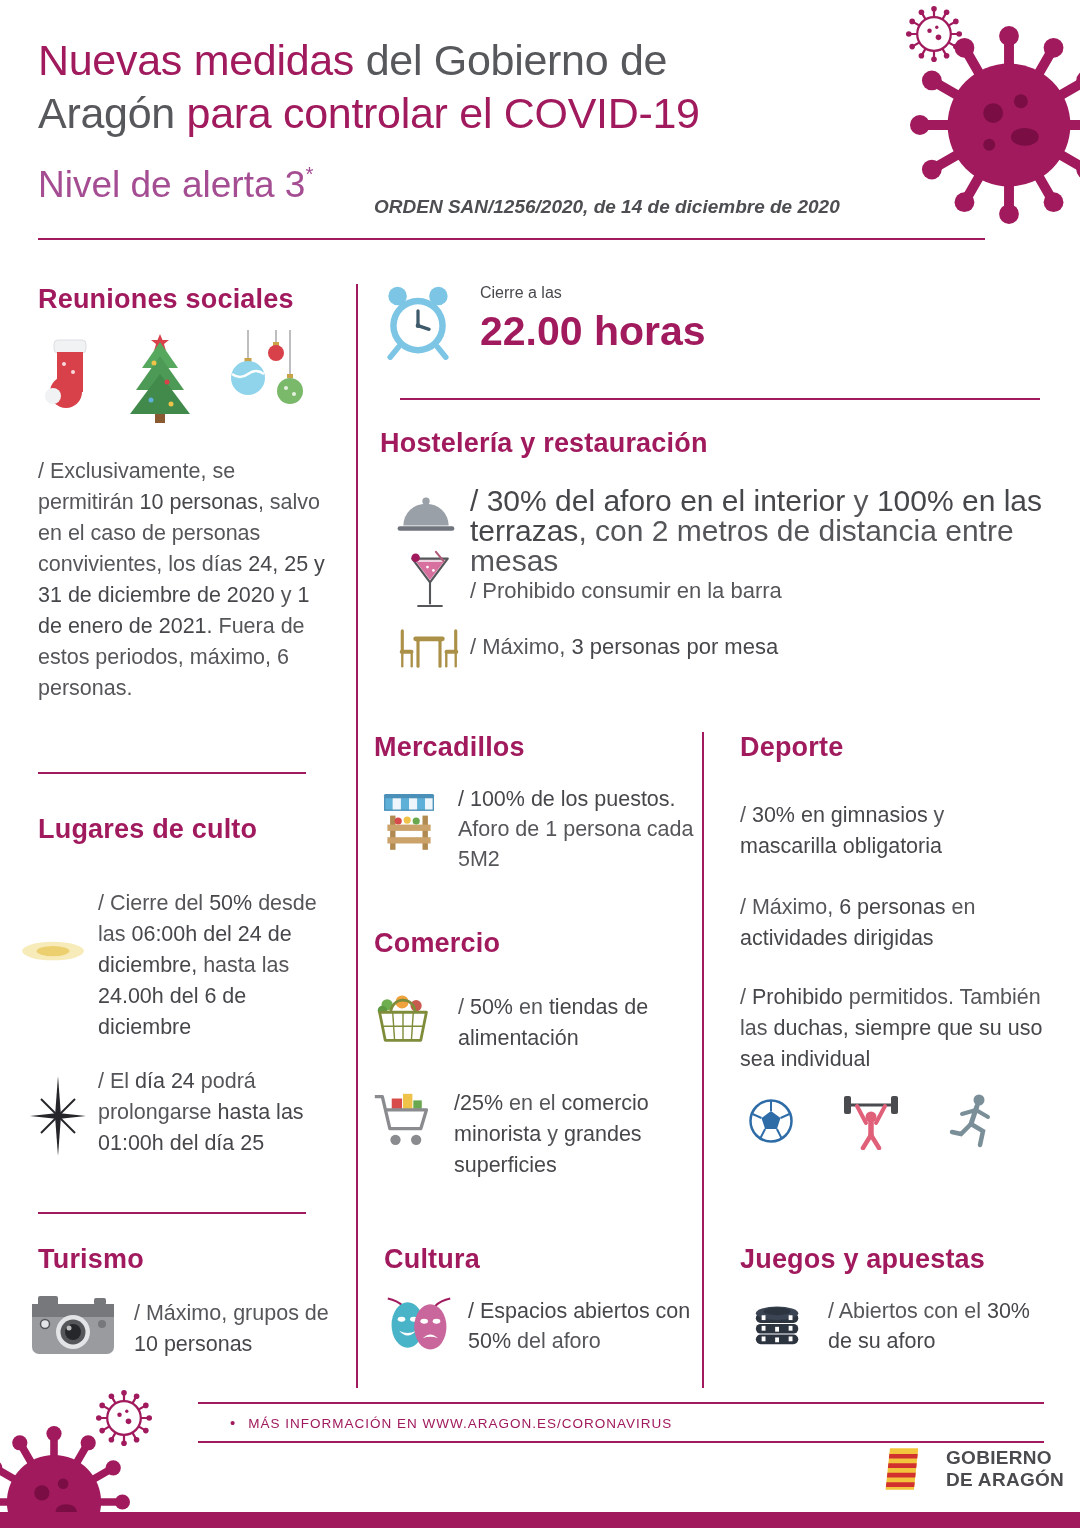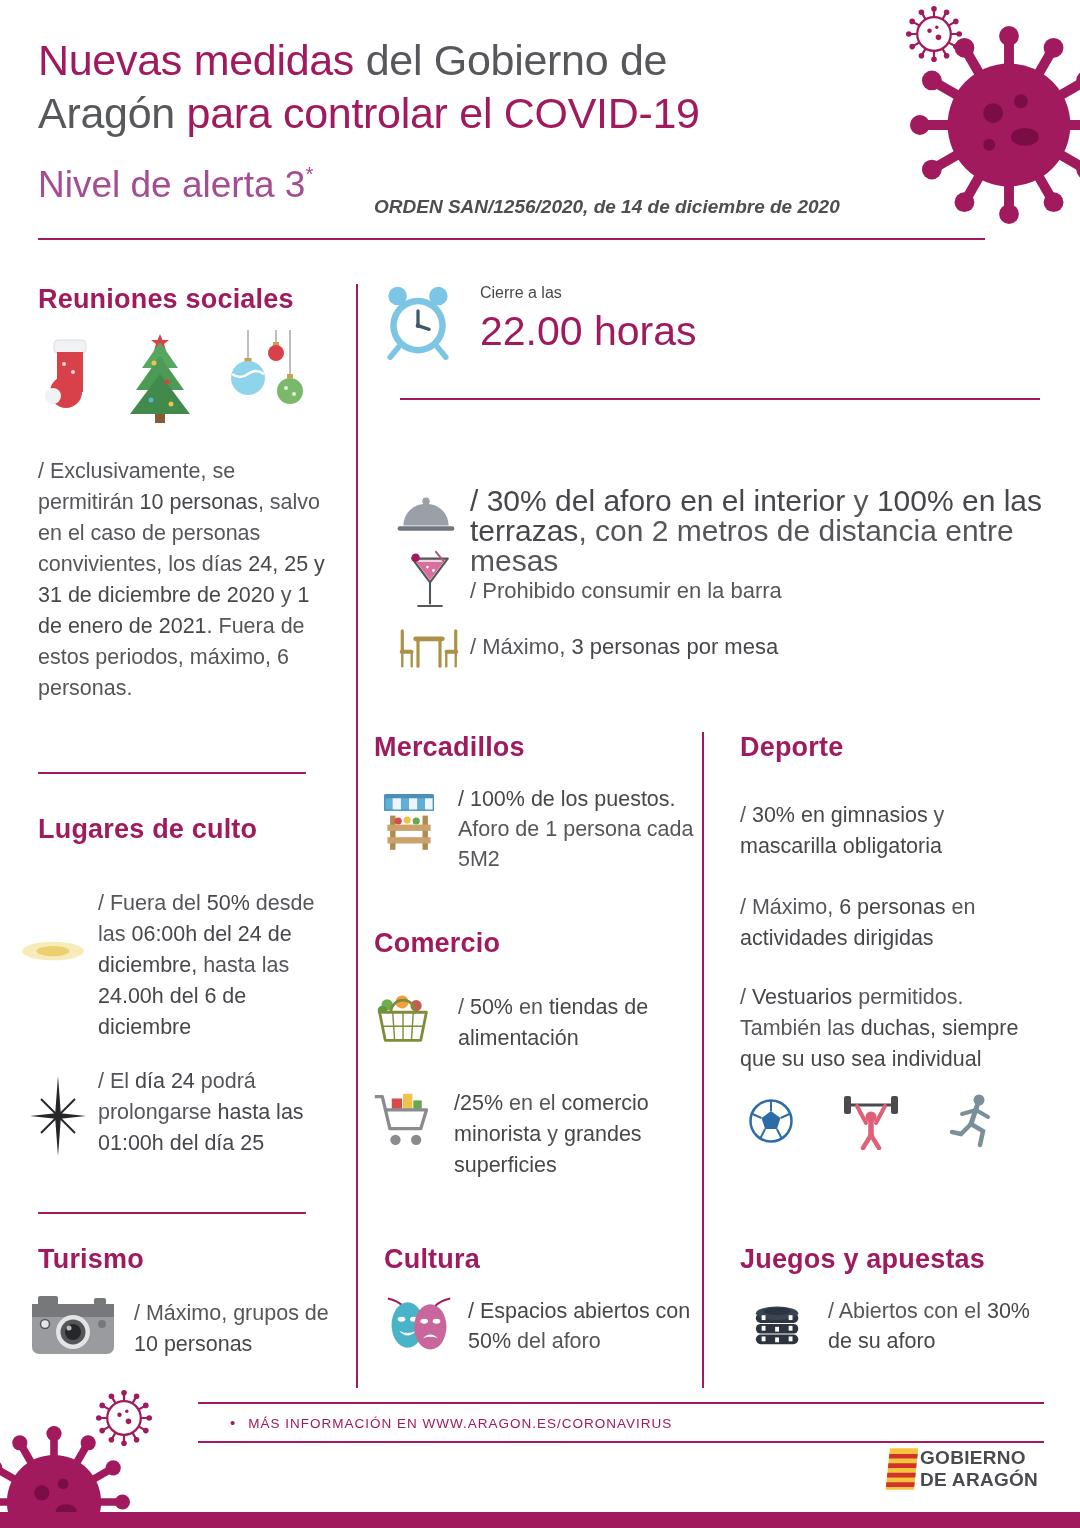--- a/index.html
+++ b/index.html
@@ -36,21 +36,21 @@
   #div-l2{left:38px;top:1212px;width:268px}
   #h-turismo{left:38px;top:1244px}
   #camera{left:32px;top:1294px;width:82px;height:62px}
   #p-turismo{left:134px;top:1298px;width:205px}
 
   #vline-main{left:356px;top:284px;height:1104px}
 
   #clock{left:380px;top:282px;width:76px;height:78px}
   #cierre-intro{left:480px;top:284px;font-size:16px;font-weight:400;color:#47484c}
   #cierre-line{left:480px;top:308px;display:flex;align-items:baseline;gap:12px;white-space:nowrap}
-  .cierre-time{font-size:41px;font-weight:400;color:var(--accent)}
+  .cierre-time{font-size:41px;font-weight:700;color:var(--accent)}
   .cierre-tail{font-size:24px;font-weight:700;color:#47484c}
   #div-cierre{left:400px;top:398px;width:640px}
   #h-host{left:380px;top:428px}
   #host1-ic{left:396px;top:490px;width:60px;height:50px}
   #p-host1{left:470px;top:486px;width:574px;font-size:30px;line-height:30px}
   #host2-ic{left:408px;top:546px;width:44px;height:76px}
   #p-host2{left:470px;top:576px;width:574px;font-size:22px;line-height:30px}
   #host3-ic{left:396px;top:626px;width:66px;height:46px}
   #p-host3{left:470px;top:632px;width:574px;font-size:22px;line-height:30px}
 
@@ -77,21 +77,21 @@
   #chips-ic{left:752px;top:1292px;width:54px;height:60px}
   #p-jue{left:828px;top:1296px;width:220px;line-height:30px}
 
   #info-strip{left:198px;top:1402px;width:846px;border-top:2px solid var(--accent);
               border-bottom:2px solid var(--accent);padding:10px 0 10px 32px;
               color:var(--accent);font-size:13.5px;letter-spacing:1px}
   #info-strip .b{color:var(--accent)}
   .info-bullet{margin-right:12px;font-size:15px}
   #virus-bl-small{left:96px;top:1390px;width:56px;height:56px}
   #virus-bl-big{left:-22px;top:1426px;width:152px;height:152px}
-  #logo{left:884px;top:1446px;display:flex;align-items:center;gap:2px}
+  #logo{left:884px;top:1446px;display:flex;align-items:center;gap:28px}
   .flag{width:34px;height:46px}
   .logo-text{font-size:19px;font-weight:700;color:#4a4b4e;line-height:22px;letter-spacing:.3px}
   #bottom-bar{left:0;bottom:0;width:1080px;height:16px;background:var(--accent)}
 </style>
 </head>
 <body>
 
 <svg width="0" height="0" style="position:absolute" aria-hidden="true">
   <defs>
     <g id="virus-spikes" stroke-linecap="round">
@@ -204,21 +204,21 @@
     </svg>
   </div>
   <div class="abs txt" id="p-reuniones"><span>/ Exclusivamente, se permitirán </span><span class="b">10 personas</span><span>, salvo en el caso de personas convivientes, los días </span><span class="b">24, 25 y 31 de diciembre de 2020</span><span> y </span><span class="b">1 de enero de 2021.</span><span> Fuera de estos periodos, máximo, 6 personas.</span></div>
   <div class="abs hline" id="div-l1"></div>
 
   <h2 class="abs sec-h" id="h-culto">Lugares de culto</h2>
   <svg class="abs" id="candle" viewBox="0 0 64 40">
     <ellipse cx="32" cy="22" rx="30" ry="9" fill="#f6e7ae" opacity="0.85"></ellipse>
     <ellipse cx="32" cy="22" rx="16" ry="5" fill="#eccf6f"></ellipse>
   </svg>
-  <div class="abs txt" id="p-culto1"><span>/ Fuera del </span><span class="b">50%</span><span>  desde las </span><span class="b">06:00h del 24 de diciembre,</span><span> hasta las </span><span class="b">24.00h del 6 de diciembre</span></div>
+  <div class="abs txt" id="p-culto1"><span>/ Cierre del </span><span class="b">50%</span><span>  desde las </span><span class="b">06:00h del 24 de diciembre,</span><span> hasta las </span><span class="b">24.00h del 6 de diciembre</span></div>
   <svg class="abs" id="star" viewBox="0 0 60 80">
     <g fill="#26262a">
       <polygon points="30,0 33,40 30,80 27,40"></polygon>
       <polygon points="2,40 30,37 58,40 30,43"></polygon>
     </g>
     <g stroke="#26262a" stroke-width="2">
       <line x1="13" y1="23" x2="47" y2="57"></line>
         <line x1="47" y1="23" x2="13" y2="57"></line>
     </g>
   </svg>
@@ -258,20 +258,21 @@
         <line x1="41" y1="47" x2="53" y2="51"></line>
     </g>
     <circle cx="41" cy="47" r="2.5" fill="#3e5a6b"></circle>
   </svg>
   <div class="abs" id="cierre-intro">Cierre a las</div>
   <div class="abs" id="cierre-line">
     <span class="cierre-time">22.00 horas</span>
   </div>
   <div class="abs hline" id="div-cierre"></div>
 
+  <h2 class="abs sec-h" id="h-host">Hostelería y restauración</h2>
   <svg class="abs" id="host1-ic" viewBox="0 0 74 58">
     <circle cx="37" cy="12" r="4.5" fill="#9aa0a8"></circle>
     <path d="M9 42 A28 27 0 0 1 65 42 Z" fill="#9aa0a8"></path>
     <rect x="2" y="43" width="70" height="5.5" rx="2.7" fill="#70757d"></rect>
   </svg>
   <div class="abs txt" id="p-host1"><span class="b">/ 30% del aforo en el interior</span><span> y </span><span class="b">100% en las terrazas</span><span>, con 2 metros de distancia entre mesas</span></div>
   <svg class="abs" id="host2-ic" viewBox="0 0 52 80">
     <polygon points="5,10 47,10 26,38" fill="#edd3e0" stroke="#55565a" stroke-width="2.5" stroke-linejoin="round"></polygon>
     <polygon points="10,14 42,14 26,35" fill="#d8709f"></polygon>
     <line x1="26" y1="38" x2="26" y2="64" stroke="#55565a" stroke-width="2.5"></line>
@@ -358,21 +359,21 @@
       <ellipse cx="55.5" cy="28" rx="4" ry="2.6" fill="#fff"></ellipse>
     <path d="M41 46 Q49 38 57 46 Q49 43 41 46 Z" fill="#fff"></path>
   </svg>
   <div class="abs txt" id="p-cult"><span class="b">/ Espacios abiertos con 50%</span><span> del aforo</span></div>
 
   <div class="abs vline" id="vline-2"></div>
 
   <h2 class="abs sec-h" id="h-dep">Deporte</h2>
   <div class="abs txt" id="p-dep1"><span>/ </span><span class="b">30% en gimnasios</span><span> y </span><span class="b">mascarilla obligatoria</span></div>
   <div class="abs txt" id="p-dep2"><span>/ Máximo, </span><span class="b">6 personas</span><span> en </span><span class="b">actividades dirigidas</span></div>
-  <div class="abs txt" id="p-dep3"><span>/ </span><span class="b">Vestuarios</span><span> permitidos. También las </span><span class="b">duchas, siempre que su uso sea individual</span></div>
+  <div class="abs txt" id="p-dep3"><span>/ </span><span class="b">Prohibido</span><span> permitidos. También las </span><span class="b">duchas, siempre que su uso sea individual</span></div>
   <div class="abs" id="sport-icons">
     <svg width="46" height="46" viewBox="0 0 46 46">
       <circle cx="23" cy="23" r="20.5" fill="#fff" stroke="#2e6ca8" stroke-width="2.5"></circle>
       <polygon points="23,13 32.5,20 28.9,31 17.1,31 13.5,20" fill="#2e6ca8"></polygon>
       <g stroke="#2e6ca8" stroke-width="2">
         <line x1="23" y1="13" x2="23" y2="3"></line>
           <line x1="32.5" y1="20" x2="41.5" y2="16"></line>
         <line x1="28.9" y1="31" x2="34" y2="41"></line>
           <line x1="17.1" y1="31" x2="12" y2="41"></line>
         <line x1="13.5" y1="20" x2="4.5" y2="16"></line>

